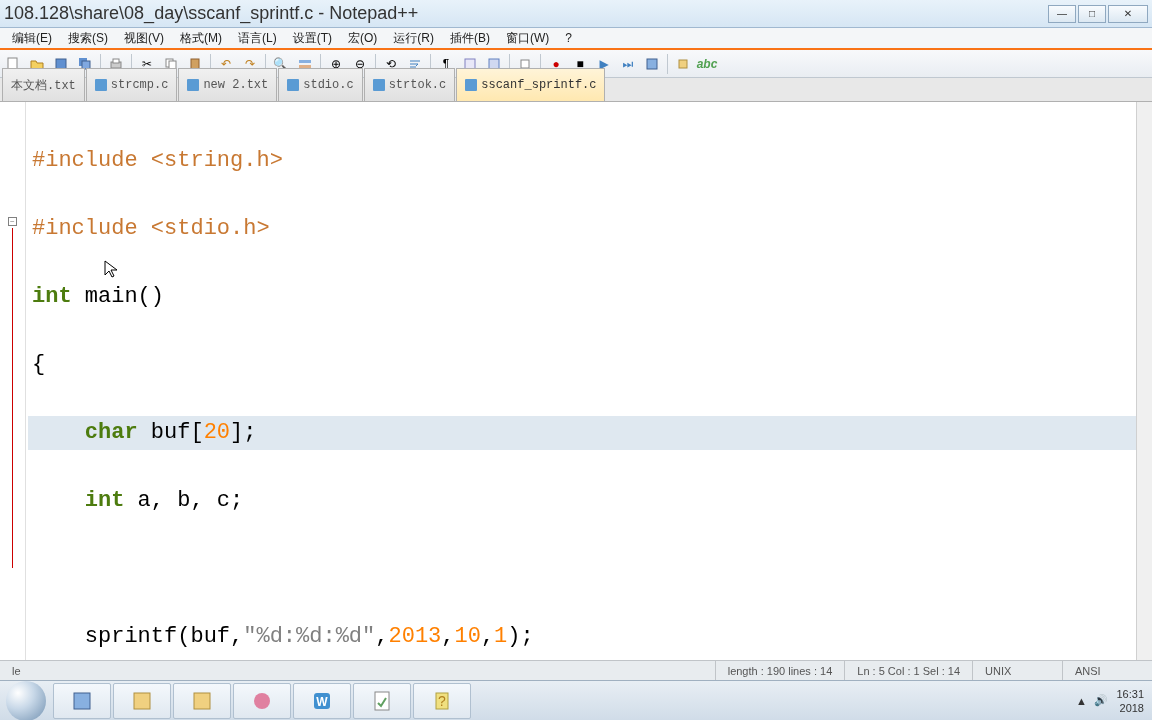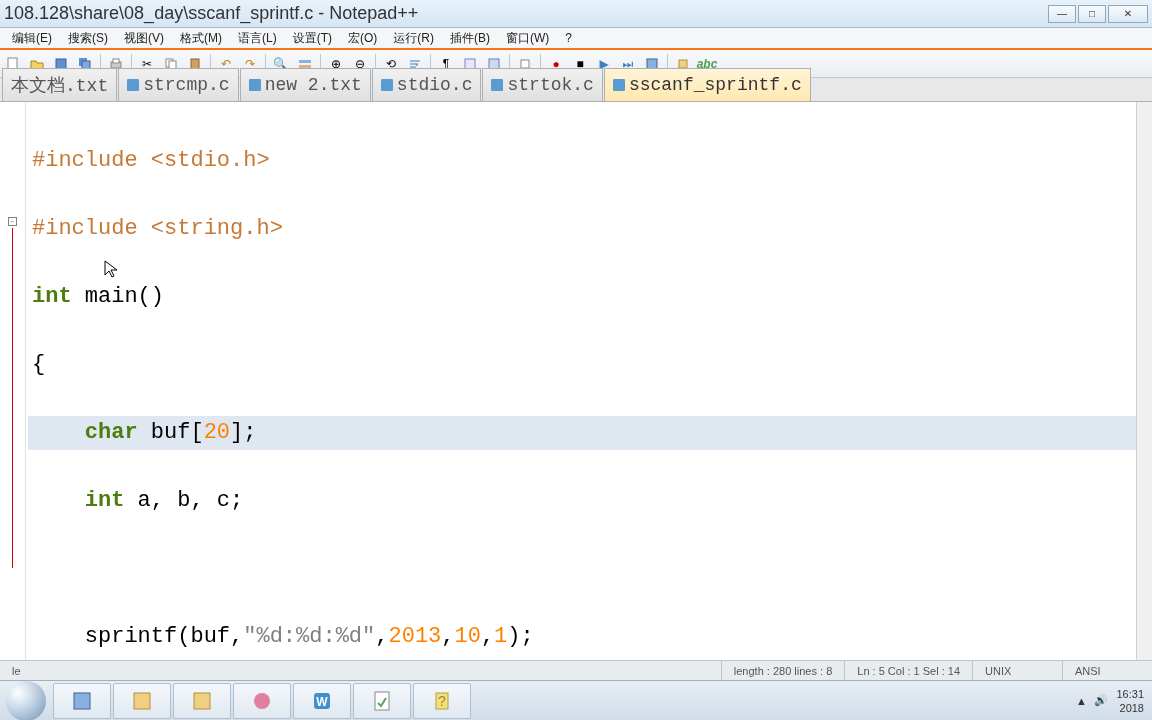--- a/index.html
+++ b/index.html
@@ -10,21 +10,21 @@
   .winbtn { width: 28px; height: 18px; border: 1px solid #8fa8c0; background: linear-gradient(#f8fbfe,#dce8f2); margin-left: 2px; display:flex; align-items:center; justify-content:center; font-size:10px; color:#333; }
   
   .menubar { height: 22px; background: #f4f6f8; display: flex; align-items: center; padding: 0 4px; border-bottom: 2px solid #f97316; }
   .menu-item { padding: 2px 8px; color: #222; cursor: default; }
   
   .toolbar { height: 28px; background: linear-gradient(#f8f9fb,#e9edf2); display: flex; align-items: center; padding: 0 2px; border-bottom: 1px solid #c0c8d0; gap: 2px; }
   .tbtn { width: 22px; height: 22px; display:flex; align-items:center; justify-content:center; border:1px solid transparent; }
   .tsep { width:1px; height:20px; background:#c0c8d0; margin:0 2px; }
   
   .tabbar { height: 24px; background: #e8e8e8; display: flex; align-items: flex-end; padding: 0 2px; border-bottom: 1px solid #b0b0b0; }
-  .tab { height: 21px; padding: 16px 8px; background: linear-gradient(#f0f0f0,#e0e0e0); border: 1px solid #b0b0b0; border-bottom: none; margin-right: 1px; display:flex; align-items:center; gap:4px; font-family: "Courier New", monospace; font-size: 18px; color:#555; }
+  .tab { height: 21px; padding: 16px 8px; background: linear-gradient(#f0f0f0,#e0e0e0); border: 1px solid #b0b0b0; border-bottom: none; margin-right: 1px; display:flex; align-items:center; gap:4px; font-family: "Courier New", monospace; font-size: 12px; color:#555; }
   .tab.active { background: linear-gradient(#fff4d8,#ffe8b0); color:#333; }
   .tabicon { width:12px; height:12px; background:#5a9bd4; border-radius:1px; }
   
   .editor { position:relative; height: 572px; background: #fff; display: flex; font-family: Consolas, "Courier New", monospace; font-size: 22px; line-height: 34px; }
   .fold-col { width: 26px; background:#fff; border-right:1px solid #e0e0e0; position:relative; }
   .fold-box { position:absolute; left:8px; width:9px; height:9px; border:1px solid #808080; font-size:8px; line-height:7px; text-align:center; color:#808080; }
   .fold-line { position:absolute; left:12px; top:0; width:1px; background:#c00; }
   .code { flex:1; padding: 8px 0 0 2px; position:relative; white-space: pre; }
   .ln { display:block; padding-left: 4px; }
   .highlight { background:#dfe8f0; }
@@ -198,22 +198,22 @@
       <span>sscanf_sprintf.c</span>
     </div>
 </div>
 
 <div class="editor">
   <div class="fold-col">
     <div class="fold-box" style="top:115px">−</div>
     <div class="fold-line" style="top:126px;height:340px"></div>
   </div>
   <div class="code">
+<span class="ln"><span class="kw-pre">#include </span><span class="kw-pre">&lt;string.h&gt;</span></span>
 <span class="ln"><span class="kw-pre">#include </span><span class="kw-pre">&lt;stdio.h&gt;</span></span>
-<span class="ln"><span class="kw-pre">#include </span><span class="kw-pre">&lt;string.h&gt;</span></span>
 <span class="ln"><span class="kw">int</span><span class="fn"> main()</span></span>
 <span class="ln"><span class="punc">{</span></span>
 <span class="ln highlight">    <span class="kw">char</span><span class="fn"> buf[</span><span class="num">20</span><span class="punc">];</span></span>
 <span class="ln">    <span class="kw">int</span><span class="fn"> a, b, c;</span></span>
 <span class="ln"> </span>
 <span class="ln">    <span class="fn">sprintf(buf,</span><span class="str">"%d:%d:%d"</span><span class="punc">,</span><span class="num">2013</span><span class="punc">,</span><span class="num">10</span><span class="punc">,</span><span class="num">1</span><span class="punc">);</span></span>
 <span class="ln">    <span class="fn">printf(</span><span class="str">"buf=%s\n"</span><span class="fn">,buf);</span><span class="cmt">//结果为2013:10:1</span></span>
 
 
 
@@ -221,21 +221,21 @@
 
     <svg class="cursor" style="left:78px;top:158px" width="14" height="20">
         <path d="M1 1l0 14 4-4 3 6 2-1-3-6 6 0z" fill="#fff" stroke="#000"></path>
       </svg>
   </div>
   <div class="scroll-right"></div>
 </div>
 
 <div class="status">
   <span class="status-left">le</span>
-  <span class="status-cell">length : 280   lines : 8</span>
+  <span class="status-cell">length : 190   lines : 14</span>
   <span class="status-cell">Ln : 5   Col : 1   Sel : 14</span>
   <span class="status-cell" style="min-width:90px">UNIX</span>
   <span class="status-cell" style="min-width:90px">ANSI</span>
 </div>
 
 <div class="taskbar">
   <div class="start-orb"></div>
   <div class="tb-item">
       <svg width="24" height="24">
         <rect x="4" y="4" width="16" height="16" fill="#88b0e0" stroke="#406090"></rect>

